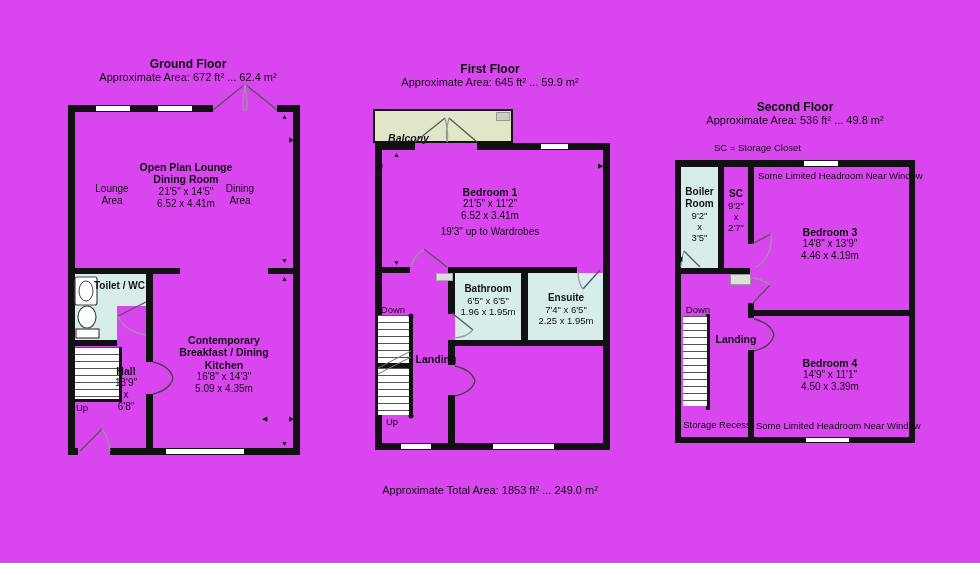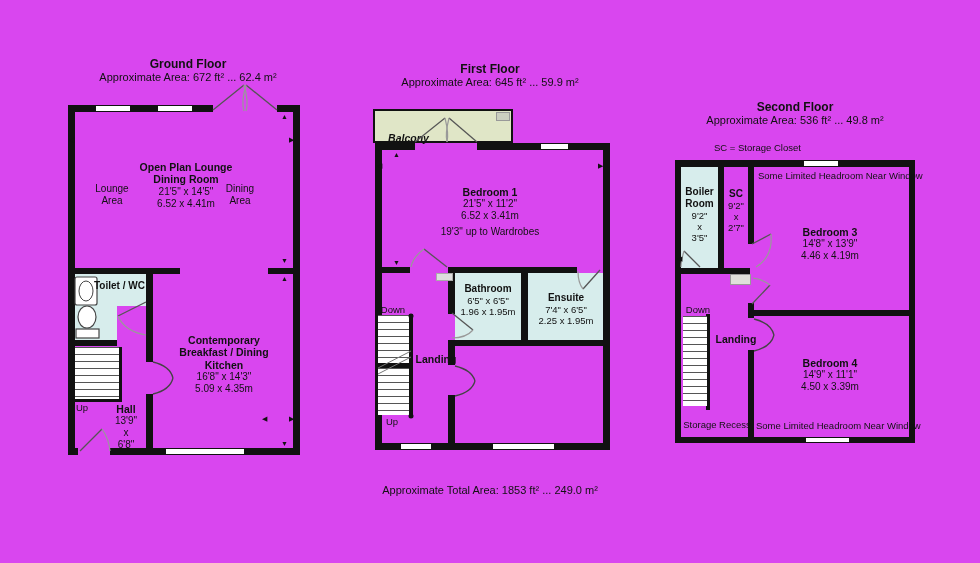--- a/index.html
+++ b/index.html
@@ -76,21 +76,21 @@
   </div>
   <div class="lbl stack dm" style="left:86px;top:183px;width:52px;">
     <div>Lounge</div>
     <div>Area</div>
   </div>
   <div class="lbl stack dm" style="left:214px;top:183px;width:52px;">
     <div>Dining</div>
     <div>Area</div>
   </div>
   <div class="lbl rm" style="left:94px;top:280px;width:50px;font-size:10px;">Toilet / WC</div>
-  <div class="lbl stack" style="left:101px;top:365px;width:50px;margin-top:38px;">
+  <div class="lbl stack" style="left:101px;top:365px;width:50px;">
     <div class="rm">Hall</div>
     <div class="dm">13'9"</div>
     <div class="dm">x</div>
     <div class="dm">6'8"</div>
   </div>
   <div class="lbl sm" style="left:70px;top:402px;width:24px;">Up</div>
   <div class="lbl stack" style="left:154px;top:334px;width:140px;">
     <div class="rm">Contemporary</div>
     <div class="rm">Breakfast / Dining</div>
     <div class="rm">Kitchen</div>

